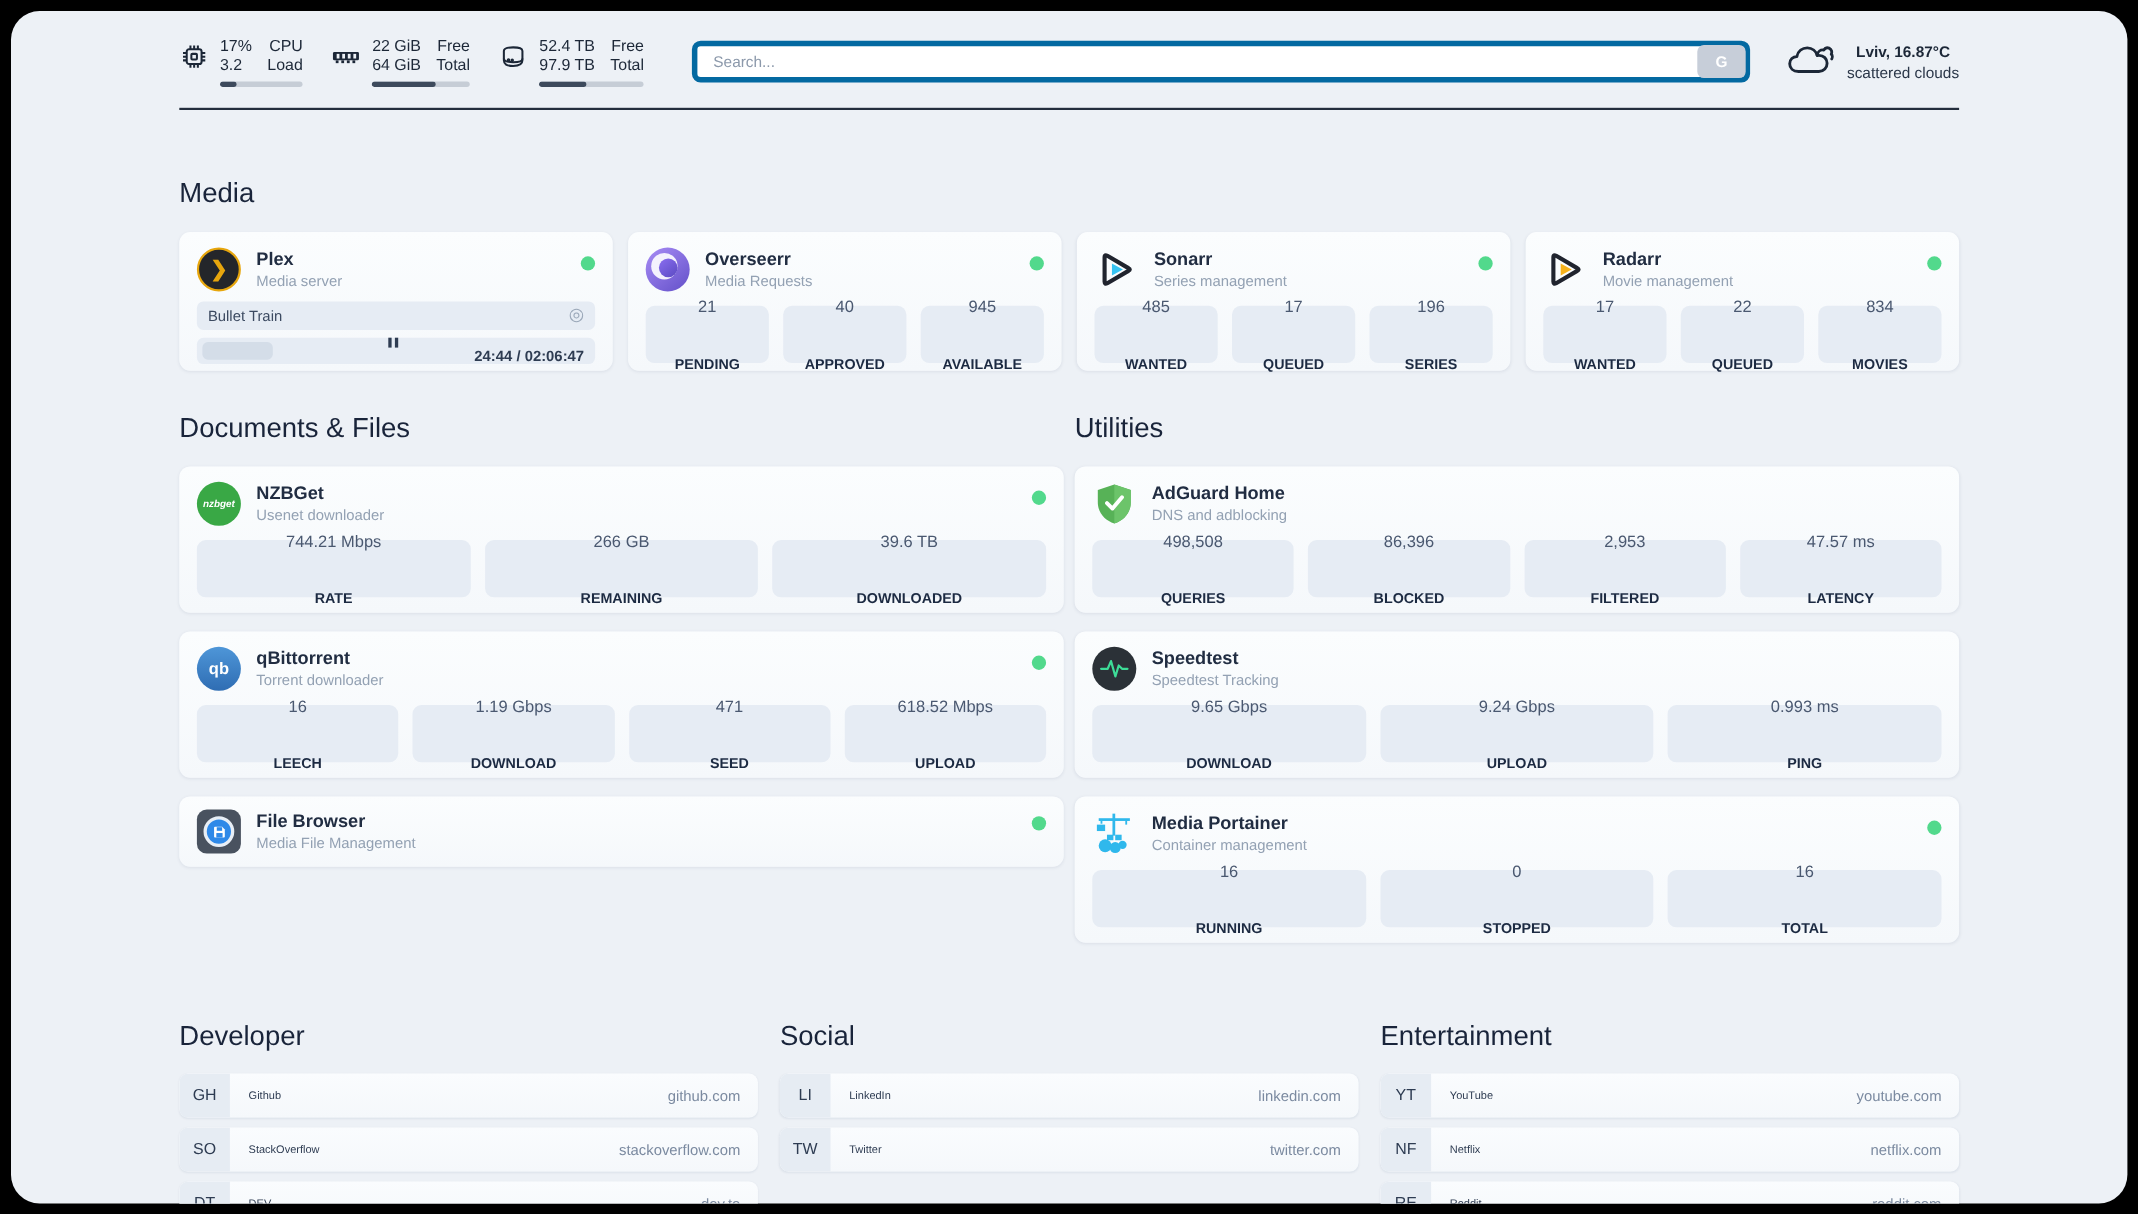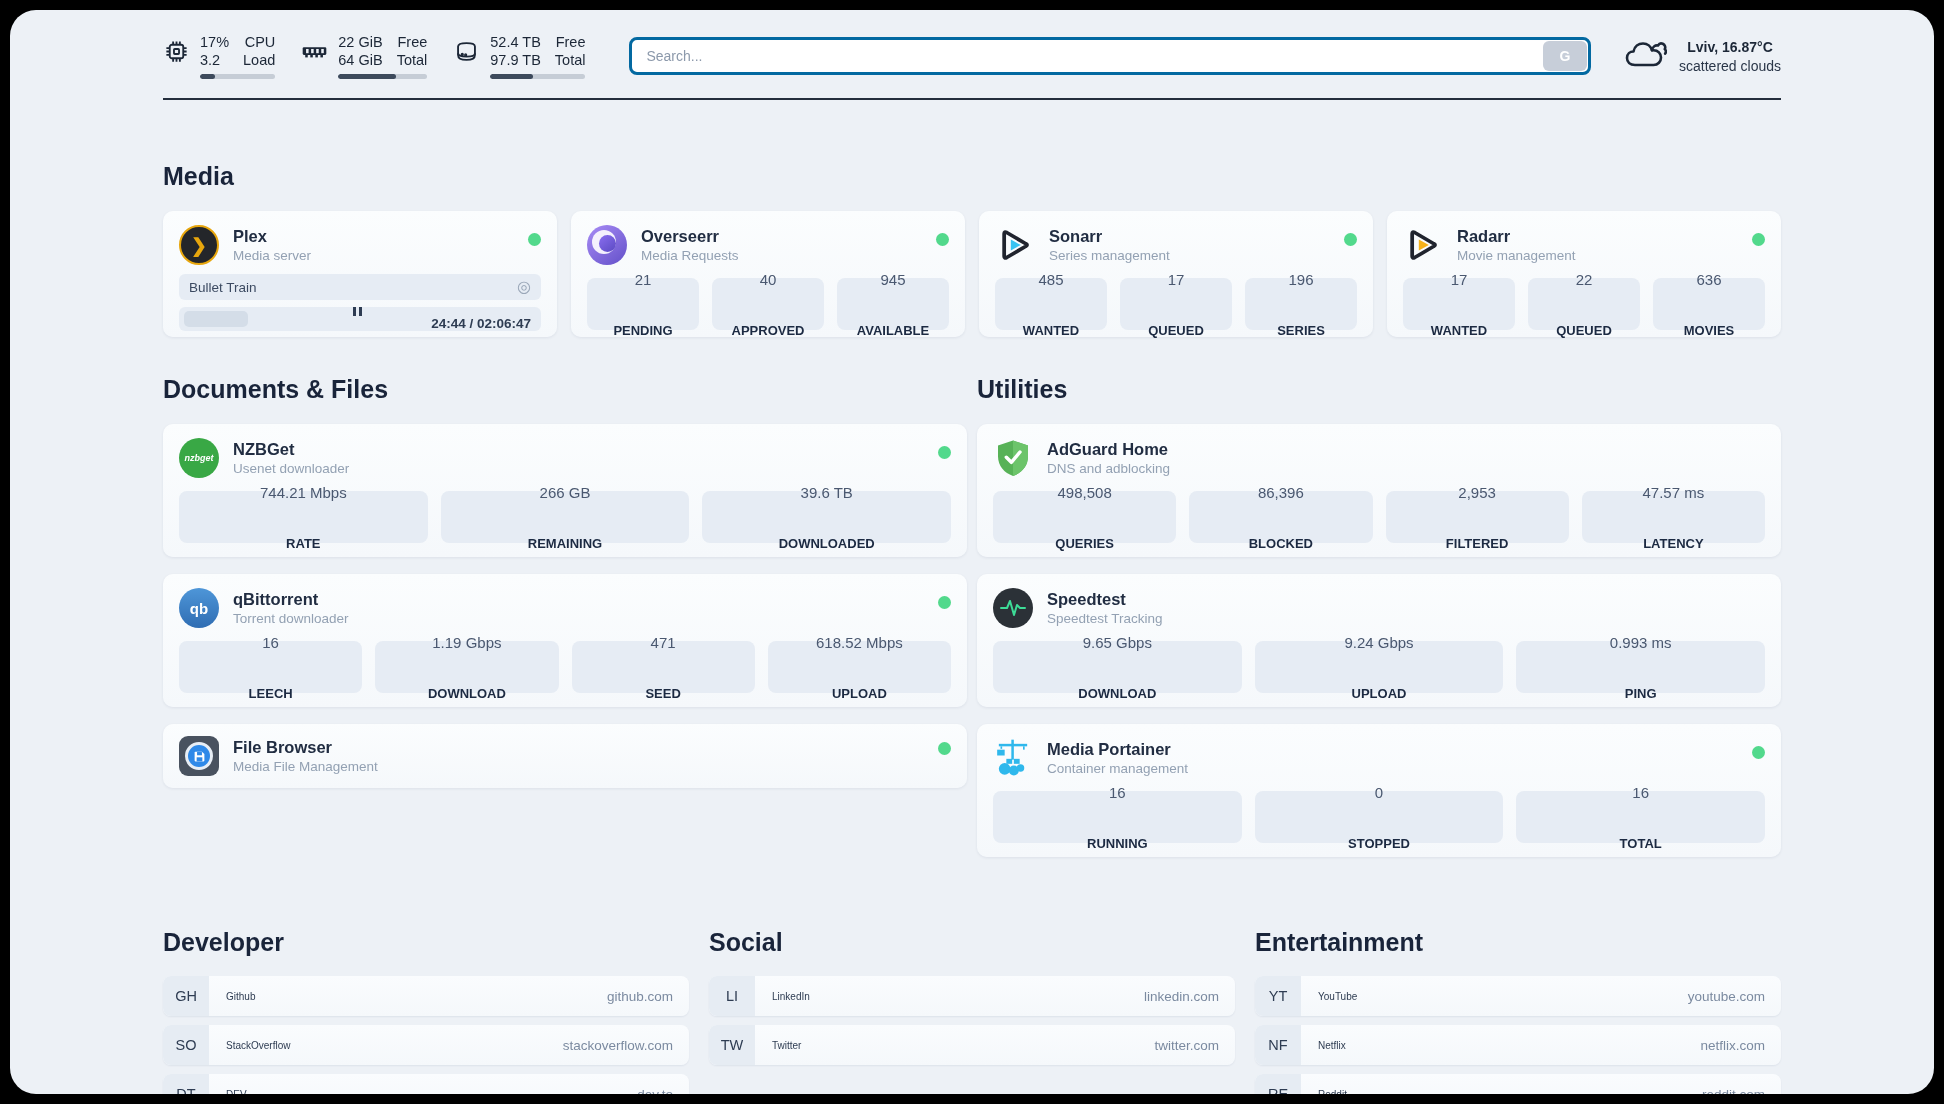--- a/index.html
+++ b/index.html
@@ -11,35 +11,35 @@
   .topbar { display:flex; align-items:center; padding-top:26px; height:66px; }
   .hw { display:flex; align-items:flex-start; gap:10px; margin-right:26px; }
   .hw-icon svg { width:27px; height:27px; margin-top:5px; }
   .hw-rows { display:flex; gap:14px; }
   .hw-col { display:flex; flex-direction:column; font-size:14.5px; color:#1c2737; line-height:18px; }
   .hw-col.labels { text-align:right; }
   .hw-bar { height:5px; border-radius:3px; background:#c6cdd6; margin-top:5px; overflow:hidden; }
   .hw-fill { height:100%; border-radius:3px; background:#3d4a5c; }
 
   .searchbar { flex:1; position:relative; margin:0 34px 0 18px; }
-  .searchbar input { width:100%; height:38px; border:3px solid #0369a1; border-radius:8px; background:#fff;
+  .searchbar input { width:100%; height:38px; border:5px solid #0369a1; border-radius:8px; background:#fff;
     padding:0 58px 0 14px; font-size:14px; color:#33415a; outline:none; font-family:"Liberation Sans", sans-serif;}
   .searchbar input::placeholder { color:#8c99ab; }
   .gbtn { position:absolute; right:4px; top:4px; width:44px; height:30px; border:none; border-radius:6px;
     background:#c7ced9; color:#fff; font-size:14px; font-weight:700; cursor:pointer; }
 
   .weather { display:flex; align-items:center; gap:12px; }
   .weather svg { width:42px; height:34px; }
   .weather .loc { font-size:14px; font-weight:700; color:#1c2737; line-height:19px;text-align:center; }
   .weather .cond { font-size:14px; color:#2a3648; line-height:18px; }
 
   .divider { height:2px; background:#242e3d; margin-top:22px; }
 
   
-  h2.sec { font-size:25px; font-weight:700; color:#19243a; }
+  h2.sec { font-size:25px; font-weight:400; color:#19243a; }
   .sec-media { margin-top:62px; margin-bottom:20px; }
 
   
   .card { background:linear-gradient(180deg,#fbfdfe,#f5f8fb); border-radius:10px;
     box-shadow:0 1px 3px rgba(20,40,80,.08); padding:14px 16px; }
   .card-head { display:flex; align-items:center; gap:14px; }
   .app-meta { display:flex; flex-direction:column; gap:2px; }
   .app-name { font-size:16.5px; font-weight:700; color:#212d42; }
   .app-desc { font-size:13.5px; color:#93a1b3; }
   .dot { width:13px; height:13px; border-radius:50%; background:#52d98c; margin-left:auto; align-self:flex-start; margin-top:8px; }
@@ -311,21 +311,21 @@
         <div class="stats">
           <div class="stat">
             <div class="stat-value">17</div>
             <div class="stat-label">WANTED</div>
           </div>
           <div class="stat">
             <div class="stat-value">22</div>
             <div class="stat-label">QUEUED</div>
           </div>
           <div class="stat">
-            <div class="stat-value">636</div>
+            <div class="stat-value">834</div>
             <div class="stat-label">MOVIES</div>
           </div>
         </div>
       </div>
     </div>
 
     <div class="two-col">
       <div class="col">
         <h2 class="sec">Documents &amp; Files</h2>
 

